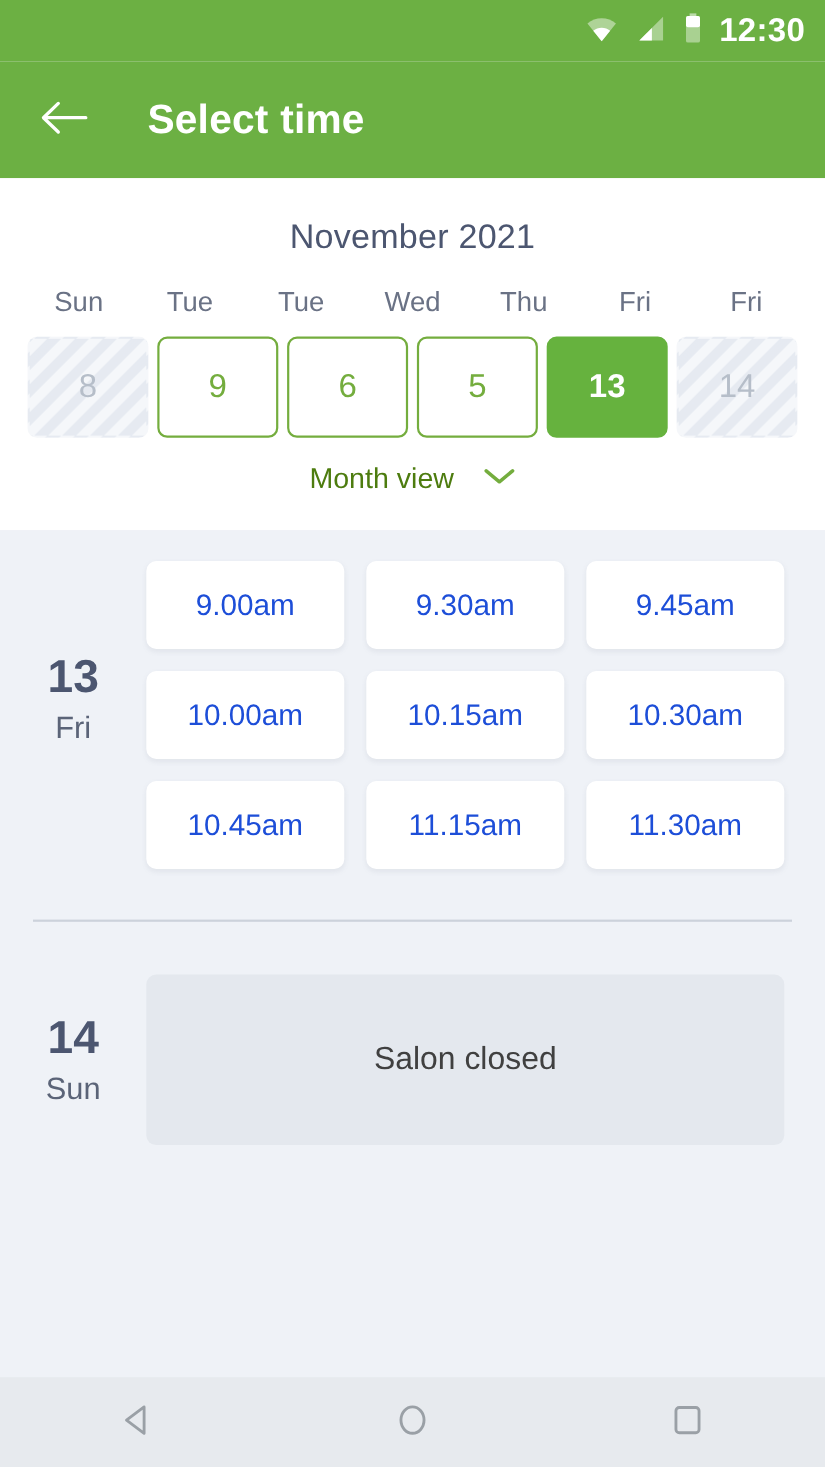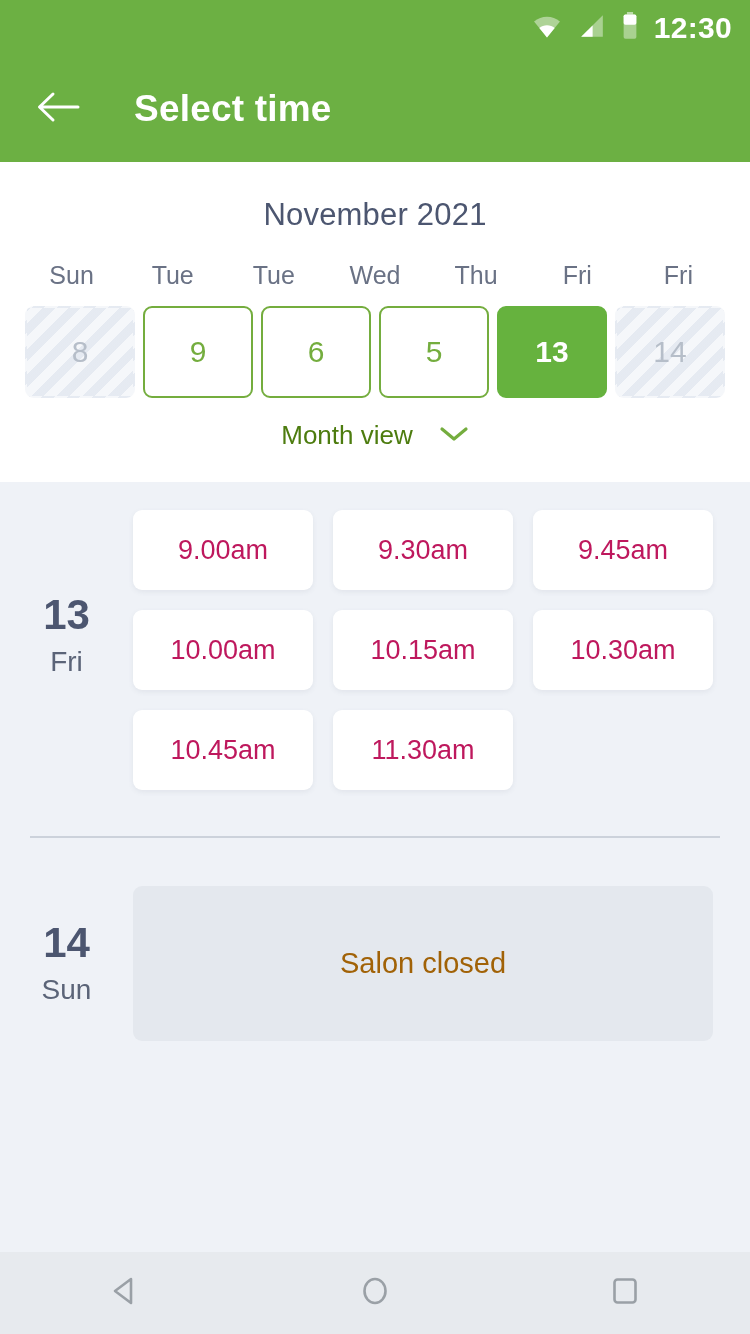--- a/index.html
+++ b/index.html
@@ -110,36 +110,36 @@
 
   .slots {
     display: flex; flex-wrap: wrap;
     gap: 20px; padding: 28px 0 0 0;
     width: 600px;
   }
   .slot {
     width: 180px; height: 80px;
     background: #ffffff; border-radius: 9px;
     display: flex; align-items: center; justify-content: center;
-    font-size: 27px; color: #be185d;
+    font-size: 27px; color: #1d4ed8;
     box-shadow: 0 2px 5px rgba(110,120,140,0.10);
     cursor: pointer;
   }
 
   .divider {
     height: 2px; background: #ccd2db;
     margin: 46px 30px 0 30px;
   }
 
   .closed-group { display: flex; padding-top: 48px; }
   .closed-box {
     width: 580px; height: 155px;
     background: #e4e8ee; border-radius: 9px;
     display: flex; align-items: center; justify-content: center;
-    font-size: 29px; color: #a16207;
+    font-size: 29px; color: #404040;
   }
 
   
   .navbar {
     position: absolute; bottom: 0; left: 0;
     width: 750px; height: 82px;
     background: #e7eaee;
     display: flex; align-items: center; justify-content: space-around;
   }
   .navbtn { width: 90px; height: 82px; display: flex;
@@ -226,20 +226,21 @@
         <div class="day-dow">Fri</div>
       </div>
       <div class="slots">
         <div class="slot">9.00am</div>
         <div class="slot">9.30am</div>
         <div class="slot">9.45am</div>
         <div class="slot">10.00am</div>
         <div class="slot">10.15am</div>
         <div class="slot">10.30am</div>
         <div class="slot">10.45am</div>
+        <div class="slot">11.15am</div>
         <div class="slot">11.30am</div>
       </div>
     </div>
 
     <div class="divider"></div>
 
     <div class="closed-group">
       <div class="day-label">
         <div class="day-num">14</div>
         <div class="day-dow">Sun</div>

